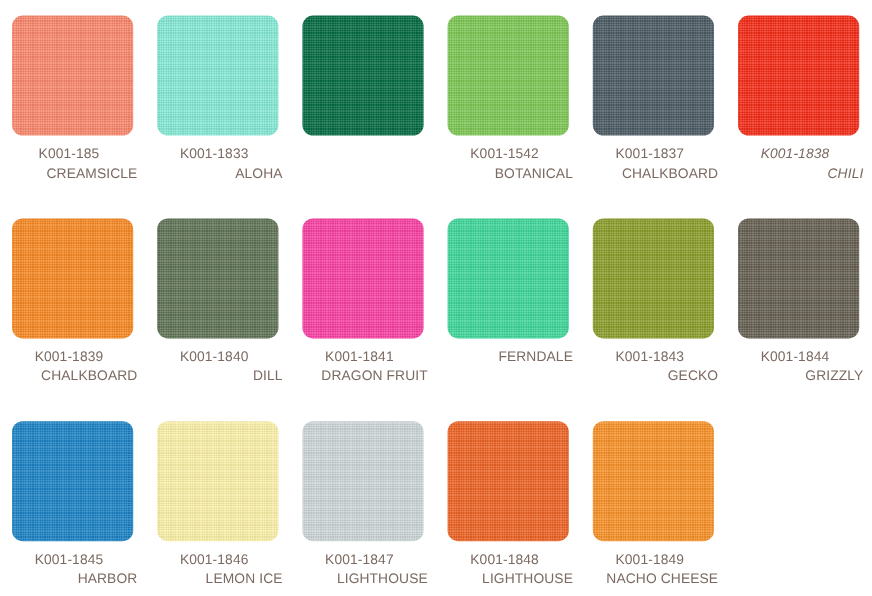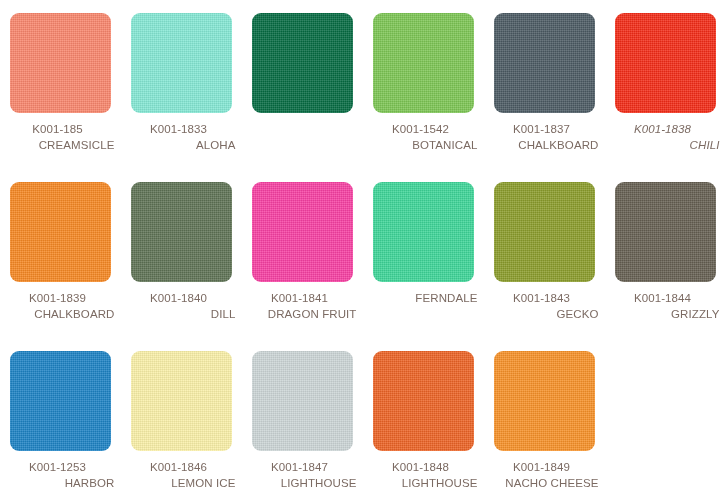--- a/index.html
+++ b/index.html
@@ -178,21 +178,21 @@
     <div class="swatch-chip" style="background-color: rgb(101, 95, 81);"></div>
     <div class="swatch-labels" style="color: rgb(123, 106, 98);">
       <span class="swatch-code">K001-1844</span>
       <span class="swatch-name">GRIZZLY</span>
     </div>
   </div>
 
   <div class="swatch-cell">
     <div class="swatch-chip" style="background-color: rgb(28, 130, 196);"></div>
     <div class="swatch-labels" style="color: rgb(123, 106, 98);">
-      <span class="swatch-code">K001-1253</span>
+      <span class="swatch-code">K001-1845</span>
       <span class="swatch-name">HARBOR</span>
     </div>
   </div>
 
   <div class="swatch-cell">
     <div class="swatch-chip" style="background-color: rgb(250, 240, 168);"></div>
     <div class="swatch-labels" style="color: rgb(123, 106, 98);">
       <span class="swatch-code">K001-1846</span>
       <span class="swatch-name">LEMON ICE</span>
     </div>

